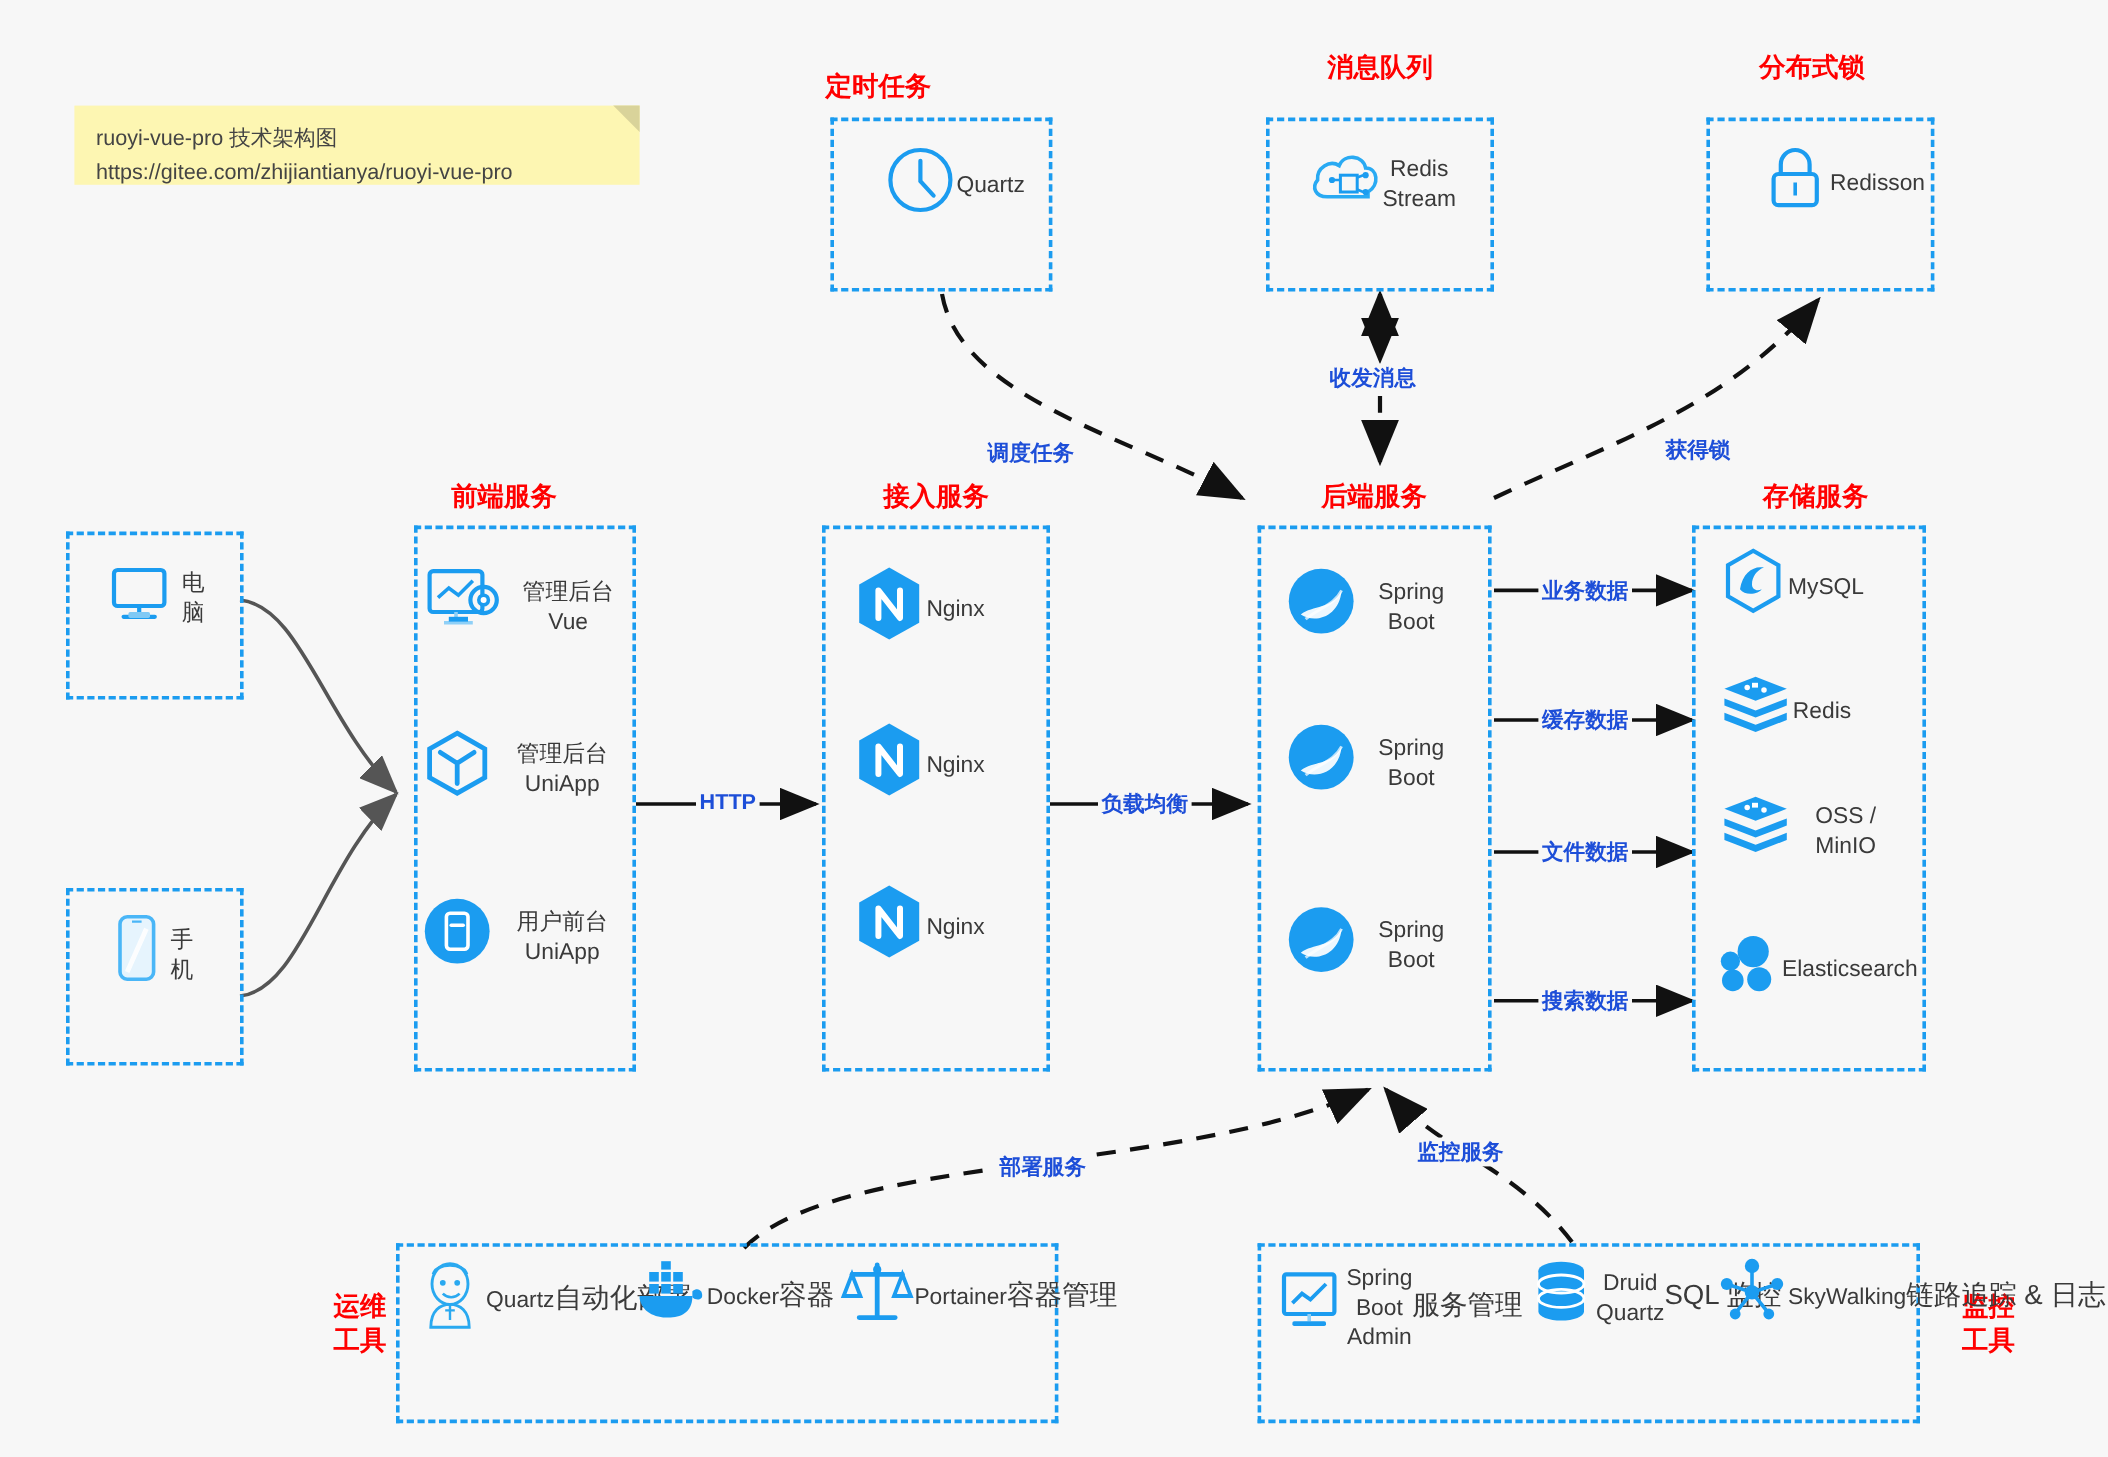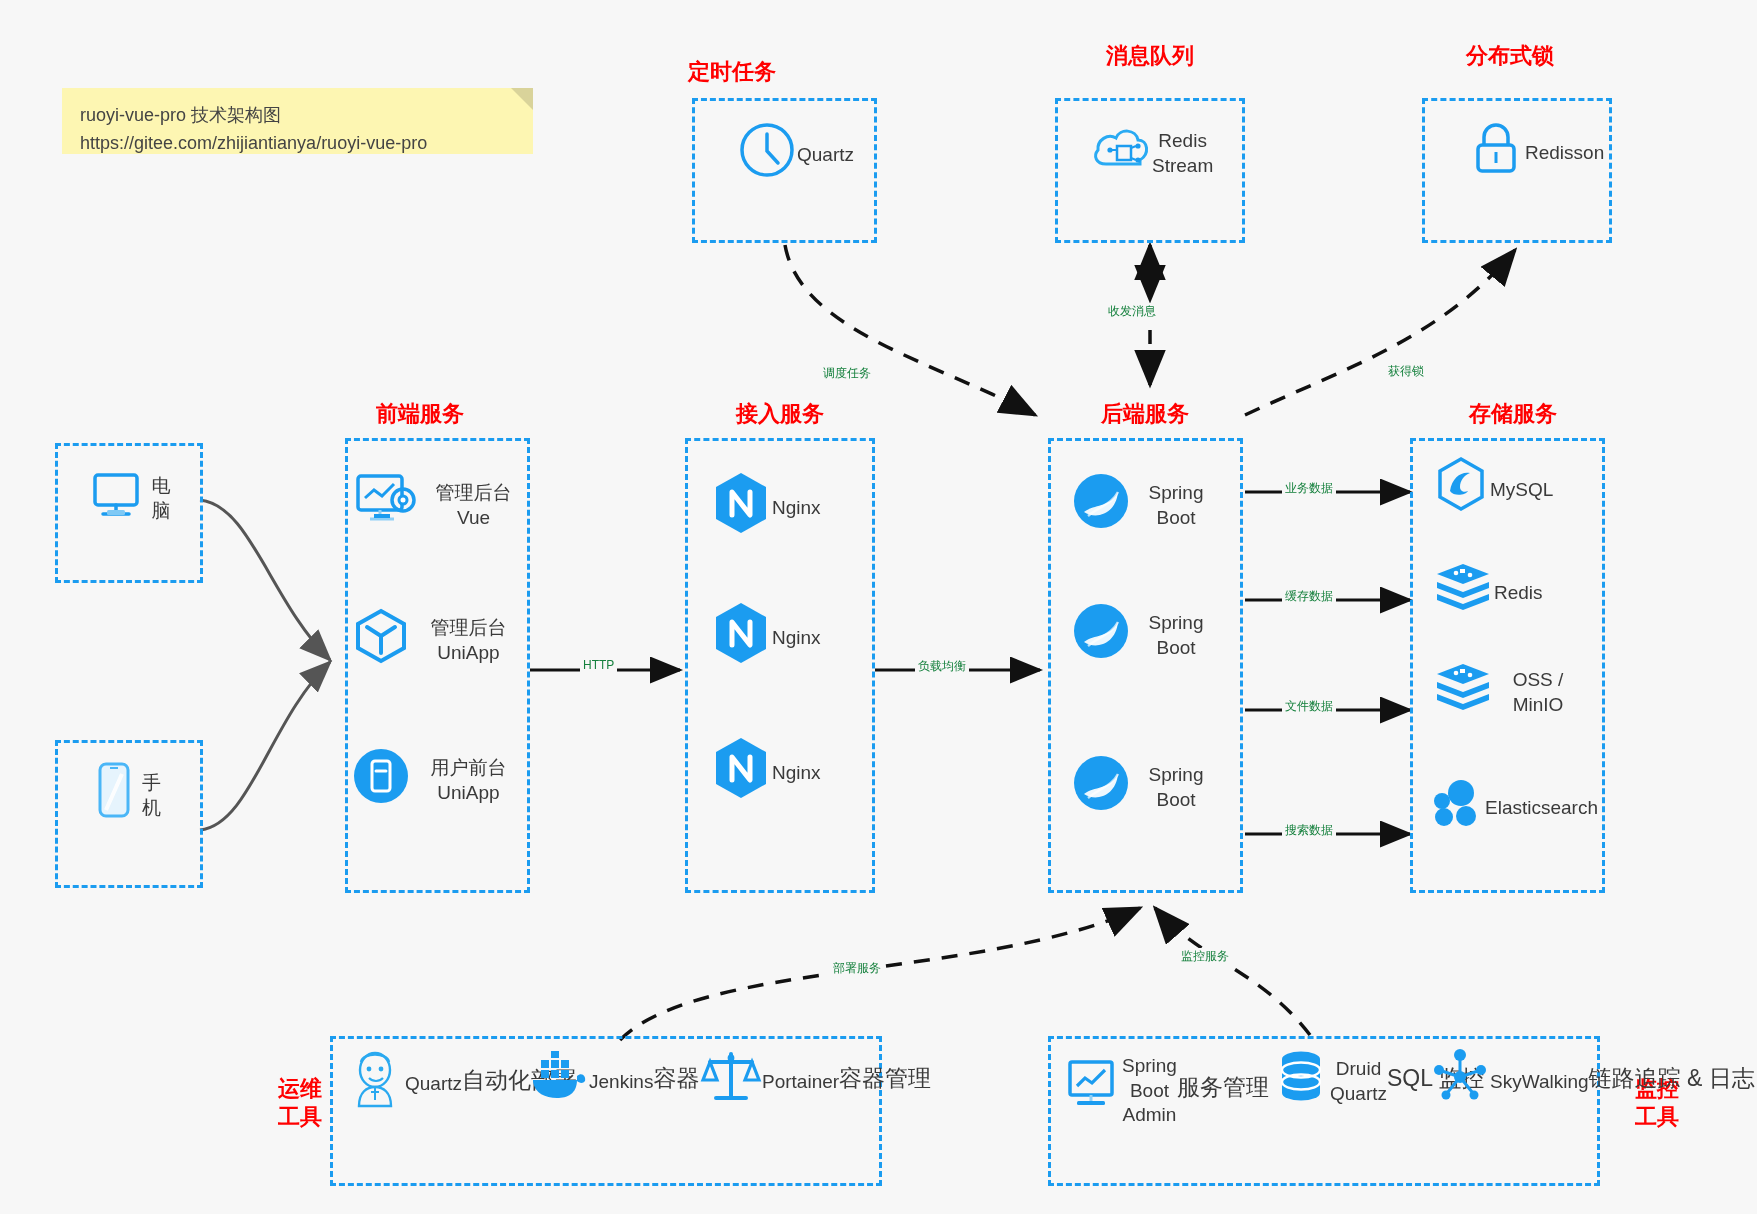--- a/index.html
+++ b/index.html
@@ -70,25 +70,26 @@
   .node .sublabel {
     font-size: 23px;
     color: #3a3a3a;
     line-height: 1.3;
     white-space: nowrap;
   }
   .icon { display: block; }
   
   .edge-label {
     position: absolute;
-    font-size: 12px;
-    color: #15803d;
+    font-size: 18px;
+    color: #1d4ed8;
     background: #f7f7f7;
     padding: 0 3px;
     white-space: nowrap;
+    font-weight: bold;
   }
   svg.wires {
     position: absolute;
     left: 0; top: 0;
     width: 1757px;
     height: 1214px;
     pointer-events: none;
   }
 </style>
 </head>
@@ -376,21 +377,21 @@
           <rect x="36" y="22" width="8" height="8"></rect>
           <rect x="16" y="12" width="8" height="8"></rect>
           <rect x="26" y="12" width="8" height="8"></rect>
           <rect x="36" y="12" width="8" height="8"></rect>
           <rect x="26" y="3" width="8" height="7"></rect>
         </g>
         <path d="M8 32 L52 32 C52 46 42 50 32 50 C20 50 10 45 8 34 Z" fill="#1b9cf0"></path>
         <path d="M52 28 C57 24 61 28 60 33 C58 36 54 35 52 33 Z" fill="#1b9cf0"></path>
       </svg>
     </span>
-    <span class="label">Jenkins</span>
+    <span class="label">Docker</span>
     <span class="sublabel">容器</span>
   </div>
   <div class="node" style="left:700px;top:1048px;width:165px;">
     <span class="icon">
       <svg width="62" height="58" viewBox="0 0 62 58">
         <path d="M31 6 L31 48 M16 50 L46 50" stroke="#1b9cf0" stroke-width="4" stroke-linecap="round"></path>
         <path d="M10 14 L52 14" stroke="#1b9cf0" stroke-width="4" stroke-linecap="round"></path>
         <path d="M10 14 L3 32 L17 32 Z" fill="none" stroke="#1b9cf0" stroke-width="3.2"></path>
         <path d="M52 14 L45 32 L59 32 Z" fill="none" stroke="#1b9cf0" stroke-width="3.2"></path>
         <circle cx="31" cy="10" r="3.4" fill="#1b9cf0"></circle>

